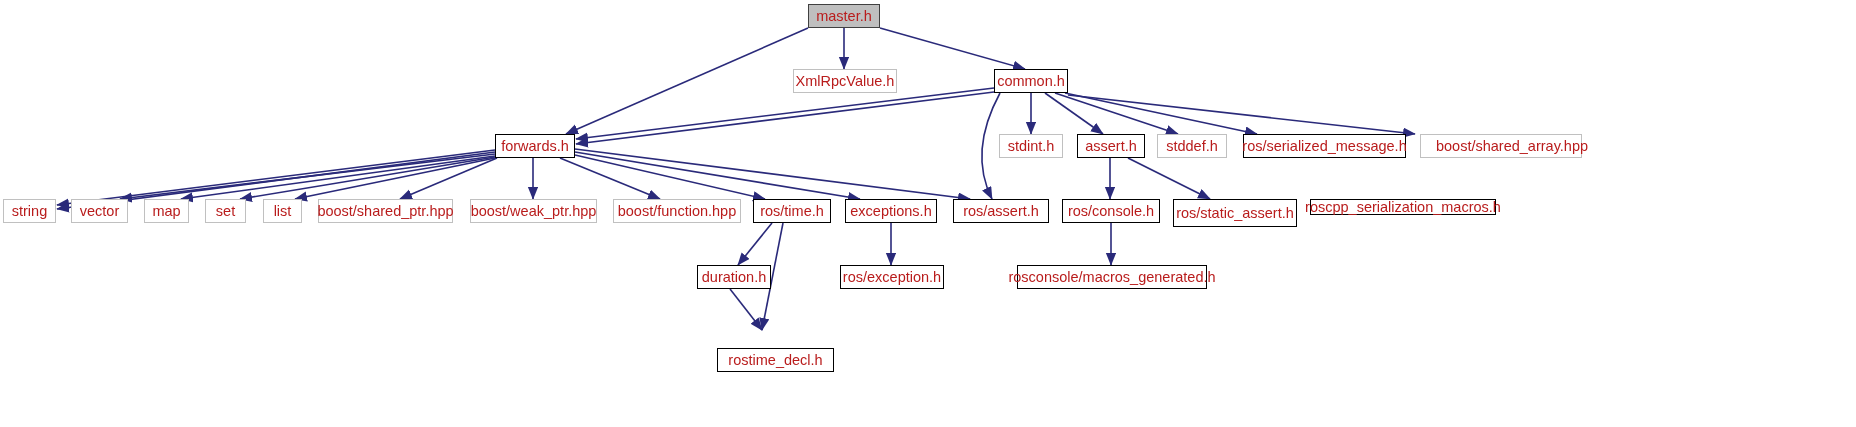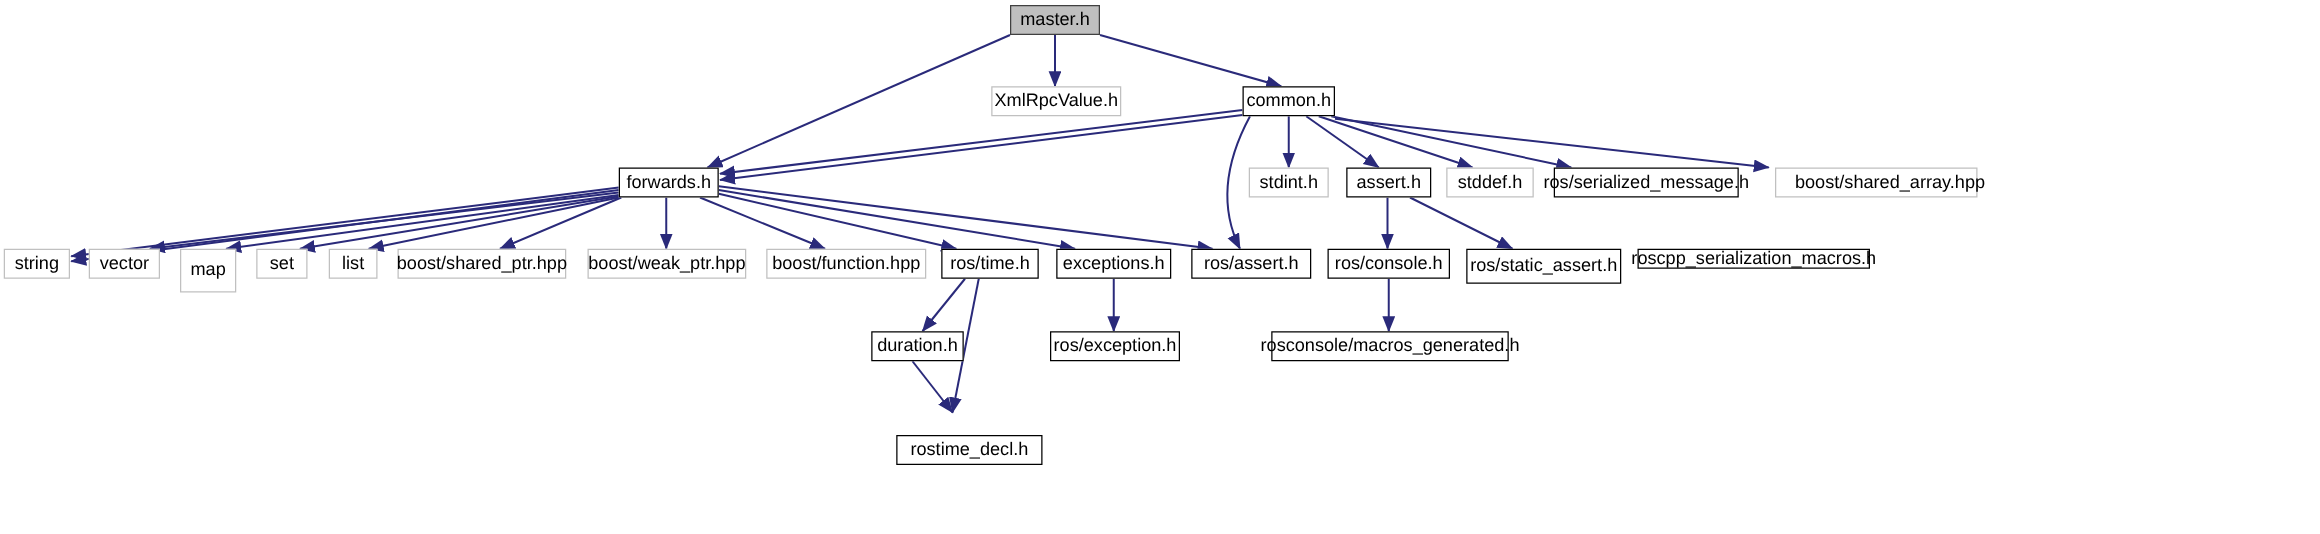--- a/index.html
+++ b/index.html
@@ -1,21 +1,21 @@
 <!DOCTYPE html>
 <html><head>
 <meta charset="utf-8">
 <style>
   html,body{margin:0;padding:0;background:#ffffff;}
   #canvas{position:relative;width:1856px;height:427px;background:#ffffff;
           font-family:"Liberation Sans", sans-serif;overflow:hidden;}
   svg#edges{position:absolute;left:0;top:0;width:1856px;height:427px;}
   .node{position:absolute;box-sizing:border-box;display:flex;align-items:center;
         justify-content:center;background:#ffffff;border:1px solid #c0c0c0;
-        font-size:14.5px;color:#000000;white-space:nowrap;line-height:1;}
+        font-size:14.5px;color:#b91c1c;white-space:nowrap;line-height:1;}
   .node.strong{border:1.5px solid #000000;}
   .node.root{background:#bfbfbf;border:1.5px solid #404040;}
   .node span{pointer-events:none;}
 </style>
 </head>
 <body>
 
 <div id="canvas">
   <svg id="edges" viewBox="0 0 1856 427">
     <defs>
@@ -71,33 +71,33 @@
       </div>
       <div class="node" style="left: 999px; top: 134px; width: 64px; height: 24px;">
         <span>stdint.h</span>
       </div>
       <div class="node strong" style="left: 1077px; top: 134px; width: 68px; height: 24px;">
         <span>assert.h</span>
       </div>
       <div class="node" style="left: 1157px; top: 134px; width: 70px; height: 24px;">
         <span>stddef.h</span>
       </div>
-      <div class="node strong" style="left: 1243px; top: 134px; width: 148px; height: 24px;">
+      <div class="node strong" style="left: 1243px; top: 134px; width: 163px; height: 24px;">
         <span>ros/serialized_message.h</span>
       </div>
       <div class="node" style="left: 1420px; top: 134px; width: 162px; height: 24px; padding-left: 22px;">
         <span>boost/shared_array.hpp</span>
       </div>
       <div class="node" style="left: 3px; top: 199px; width: 53px; height: 24px;">
         <span>string</span>
       </div>
       <div class="node" style="left: 71px; top: 199px; width: 57px; height: 24px;">
         <span>vector</span>
       </div>
-      <div class="node" style="left: 144px; top: 199px; width: 45px; height: 35px;">
+      <div class="node" style="left: 144px; top: 199px; width: 45px; height: 24px;">
         <span>map</span>
       </div>
       <div class="node" style="left: 205px; top: 199px; width: 41px; height: 24px;">
         <span>set</span>
       </div>
       <div class="node" style="left: 263px; top: 199px; width: 39px; height: 24px;">
         <span>list</span>
       </div>
       <div class="node" style="left: 318px; top: 199px; width: 135px; height: 24px;">
         <span>boost/shared_ptr.hpp</span>

